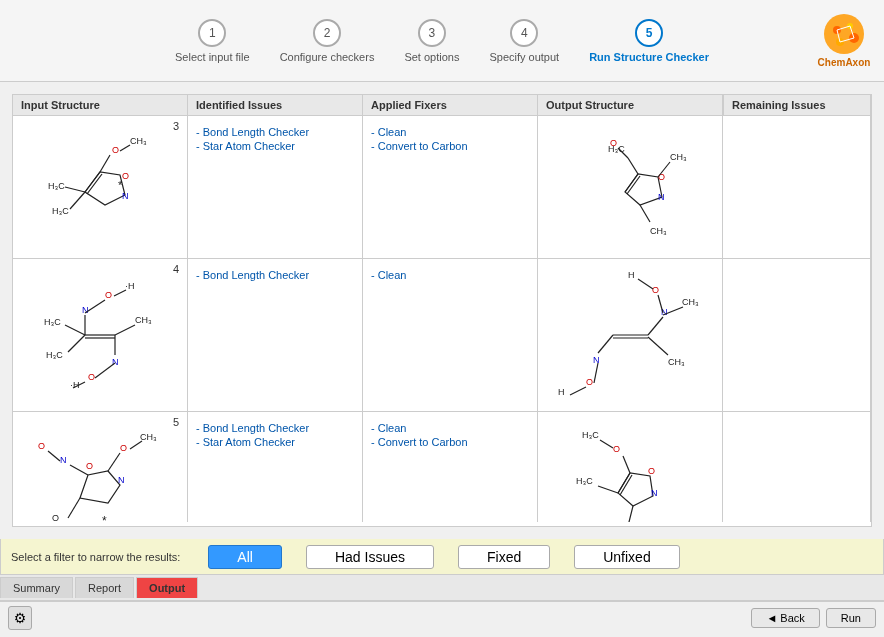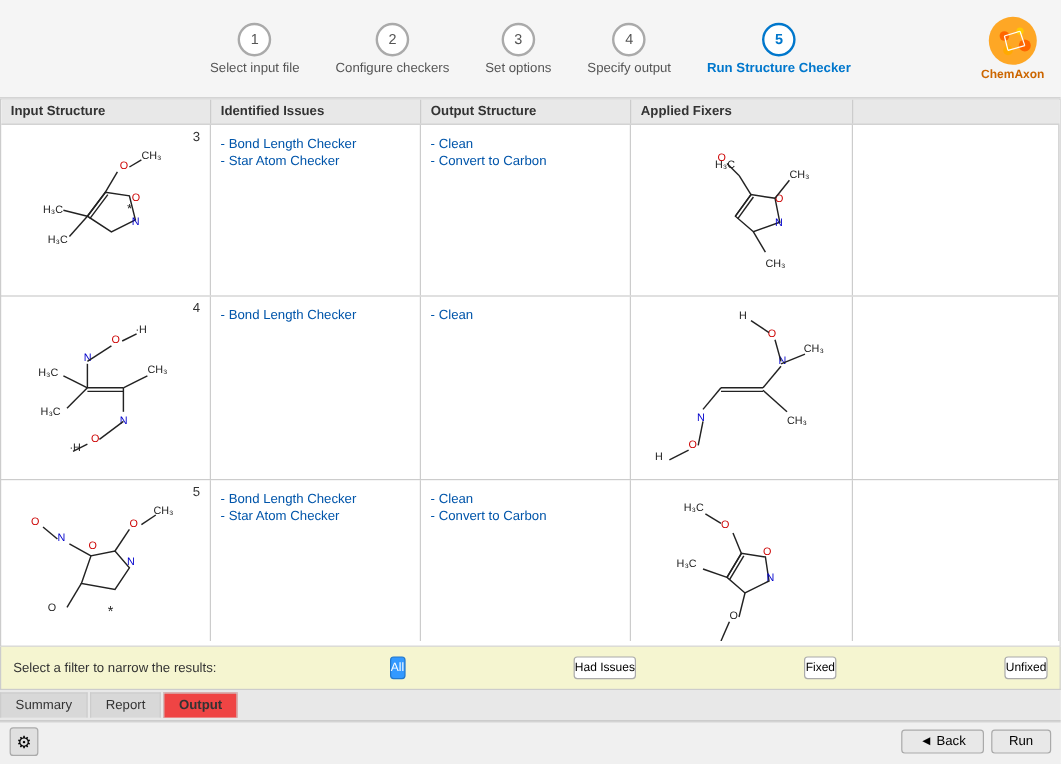--- a/index.html
+++ b/index.html
@@ -79,21 +79,21 @@
       display: flex;
       flex-direction: column;
       height: calc(637px - 82px - 32px - 30px);
     }
 
     
     .results-table {
       flex: 1;
       overflow: hidden;
       border: 1px solid #ccc;
-      margin: 0;
+      margin: 12px;
       background: white;
     }
     .table-header {
       display: grid;
       grid-template-columns: 175px 175px 175px 185px 1fr;
       background: #e8e8e8;
       border-bottom: 1px solid #ccc;
     }
     .table-header-cell {
       padding: 4px 8px;
@@ -143,32 +143,31 @@
     }
 
     
     .filter-bar {
       display: flex;
       align-items: center;
       background: #f5f5d0;
       border: 1px solid #ccc;
       border-top: none;
       padding: 6px 10px;
-      gap: 12px;
+      gap: 24px;
       height: 36px;
-      justify-content: space-between;
     }
     .filter-label {
       font-size: 11px;
       color: #333;
       margin-right: 4px;
     }
     .filter-btn {
-      padding: 3px 0;
-      font-size: 10px;
+      padding: 3px 28px;
+      font-size: 14px;
       border: 1px solid #aaa;
       background: white;
       border-radius: 3px;
       cursor: pointer;
     }
     .filter-btn.active {
       background: #3399ff;
       color: white;
       border-color: #2277cc;
     }
@@ -289,22 +288,23 @@
     <span class="logo-text">ChemAxon</span>
   </div>
 </div>
 
 <div class="main-content">
 
   <div class="results-table">
     <div class="table-header">
       <div class="table-header-cell">Input Structure</div>
       <div class="table-header-cell">Identified Issues</div>
+      <div class="table-header-cell">Applied Fixers</div>
       <div class="table-header-cell">Output Structure</div>
-      <div class="table-header-cell">Applied Fixers</div>
+      <div class="table-header-cell scrollbar-area">Remaining Issues</div>
     </div>
     <div class="table-body">
 
       <div class="table-row">
         <div class="table-cell structure-cell">
           <span class="row-num">3</span>
 
           <svg width="140" height="120" viewBox="0 0 140 120">
 
             <polygon points="55,65 70,45 90,48 95,68 75,78" fill="none" stroke="#222" stroke-width="1.2"></polygon>

